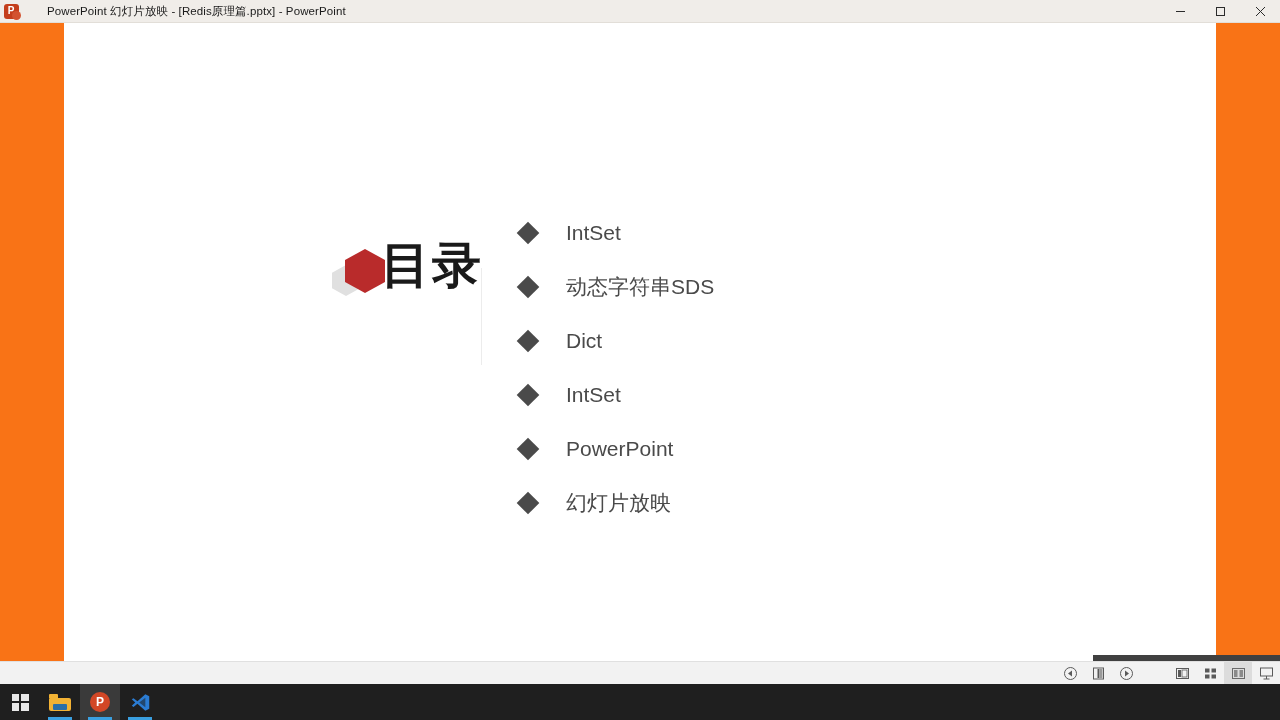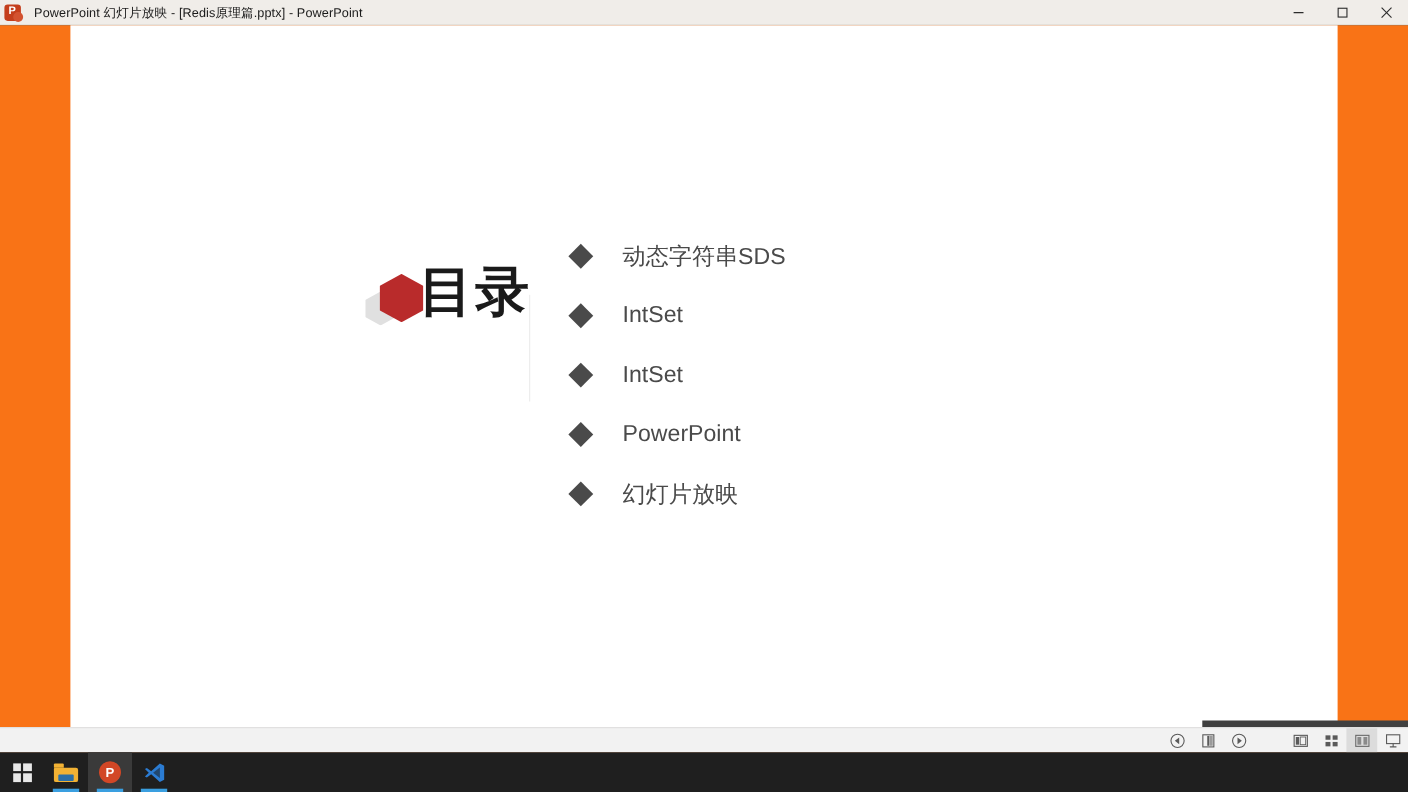--- a/index.html
+++ b/index.html
@@ -35,21 +35,21 @@
     line-height: 1;
   }
   .ppt-glyph::before {
     content: "";
     position: absolute; right: -2px; bottom: -1px;
     width: 9px; height: 9px; border-radius: 50%;
     background: #d35230;
   }
   .tb-title {
     font-size: 11.5px; color: #1a1a1a;
-    margin-left: 9px;
+    margin-left: 25px;
     white-space: nowrap;
     letter-spacing: .1px;
   }
   .tb-spacer { flex: 1 1 auto; }
   .winbtns { display: flex; height: 23px; }
   .winbtn {
     width: 40px; height: 23px;
     display: flex; align-items: center; justify-content: center;
     color: #2b2b2b;
   }
@@ -252,25 +252,29 @@
         <div class="hex red"></div>
       </div>
       <div class="mulu">目录</div>
     </div>
 
     <div class="divider"></div>
 
     <div class="toc">
       <div class="toc-row">
         <span class="bullet"></span>
+        <span class="toc-label">IntSet</span>
+      </div>
+      <div class="toc-row">
+        <span class="bullet"></span>
         <span class="toc-label">动态字符串SDS</span>
       </div>
       <div class="toc-row">
         <span class="bullet"></span>
-        <span class="toc-label">IntSet</span>
+        <span class="toc-label">Dict</span>
       </div>
       <div class="toc-row">
         <span class="bullet"></span>
         <span class="toc-label">IntSet</span>
       </div>
       <div class="toc-row">
         <span class="bullet"></span>
         <span class="toc-label">PowerPoint</span>
       </div>
       <div class="toc-row">

